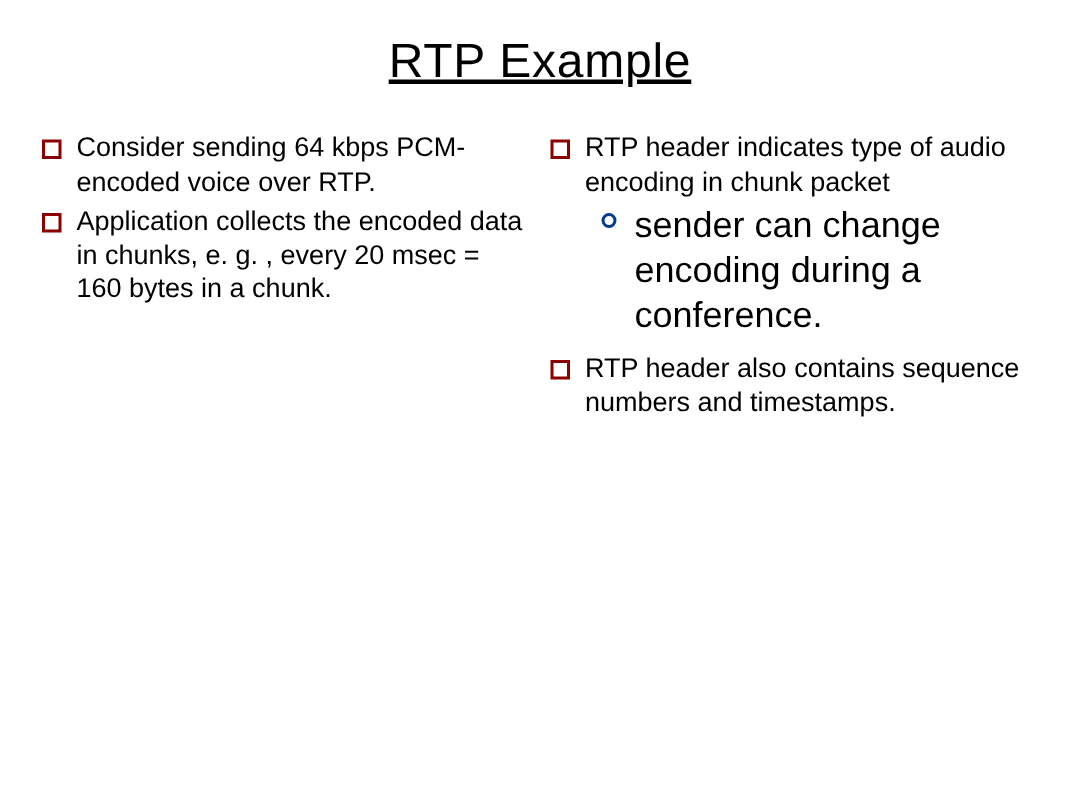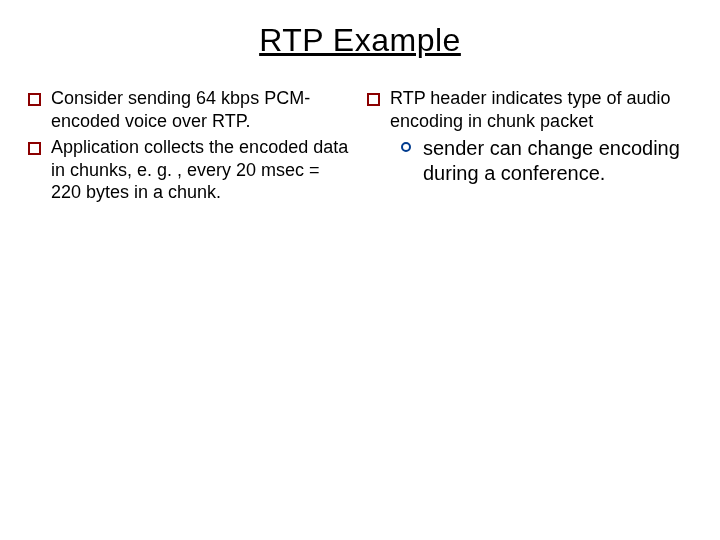--- a/index.html
+++ b/index.html
@@ -61,48 +61,52 @@
     flex: 0 0 auto;
     width: 10px;
     height: 10px;
     border: 2px solid #003b8e;
     border-radius: 50%;
     margin-top: 6px;
     margin-right: 12px;
     box-sizing: border-box;
   }
   .subitem-text {
-    font-size: 20px;
+    font-size: 24px;
     line-height: 1.25;
   }
 </style>
 </head>
 <body>
 
 <div class="slide">
   <h1 class="title">RTP Example</h1>
 
   <div class="cols">
 
     <div class="col">
       <div class="item">
         <span class="bullet-sq"></span>
         <span class="item-text">Consider sending 64 kbps PCM-encoded voice over RTP.</span>
       </div>
       <div class="item">
         <span class="bullet-sq"></span>
-        <span class="item-text">Application collects the encoded data in chunks, e. g. , every 20 msec = 220 bytes in a chunk.</span>
+        <span class="item-text">Application collects the encoded data in chunks, e. g. , every 20 msec = 160 bytes in a chunk.</span>
       </div>
     </div>
 
     <div class="col">
       <div class="item">
         <span class="bullet-sq"></span>
         <span class="item-text">RTP header indicates type of audio encoding in chunk packet</span>
       </div>
       <div class="subitem">
         <span class="bullet-circ"></span>
         <span class="subitem-text"> sender can change encoding during a conference.</span>
       </div>
+      <div class="item">
+        <span class="bullet-sq"></span>
+        <span class="item-text">RTP header also contains sequence numbers and timestamps.</span>
+      </div>
     </div>
 
   </div>
 </div>
 
 </body></html>

